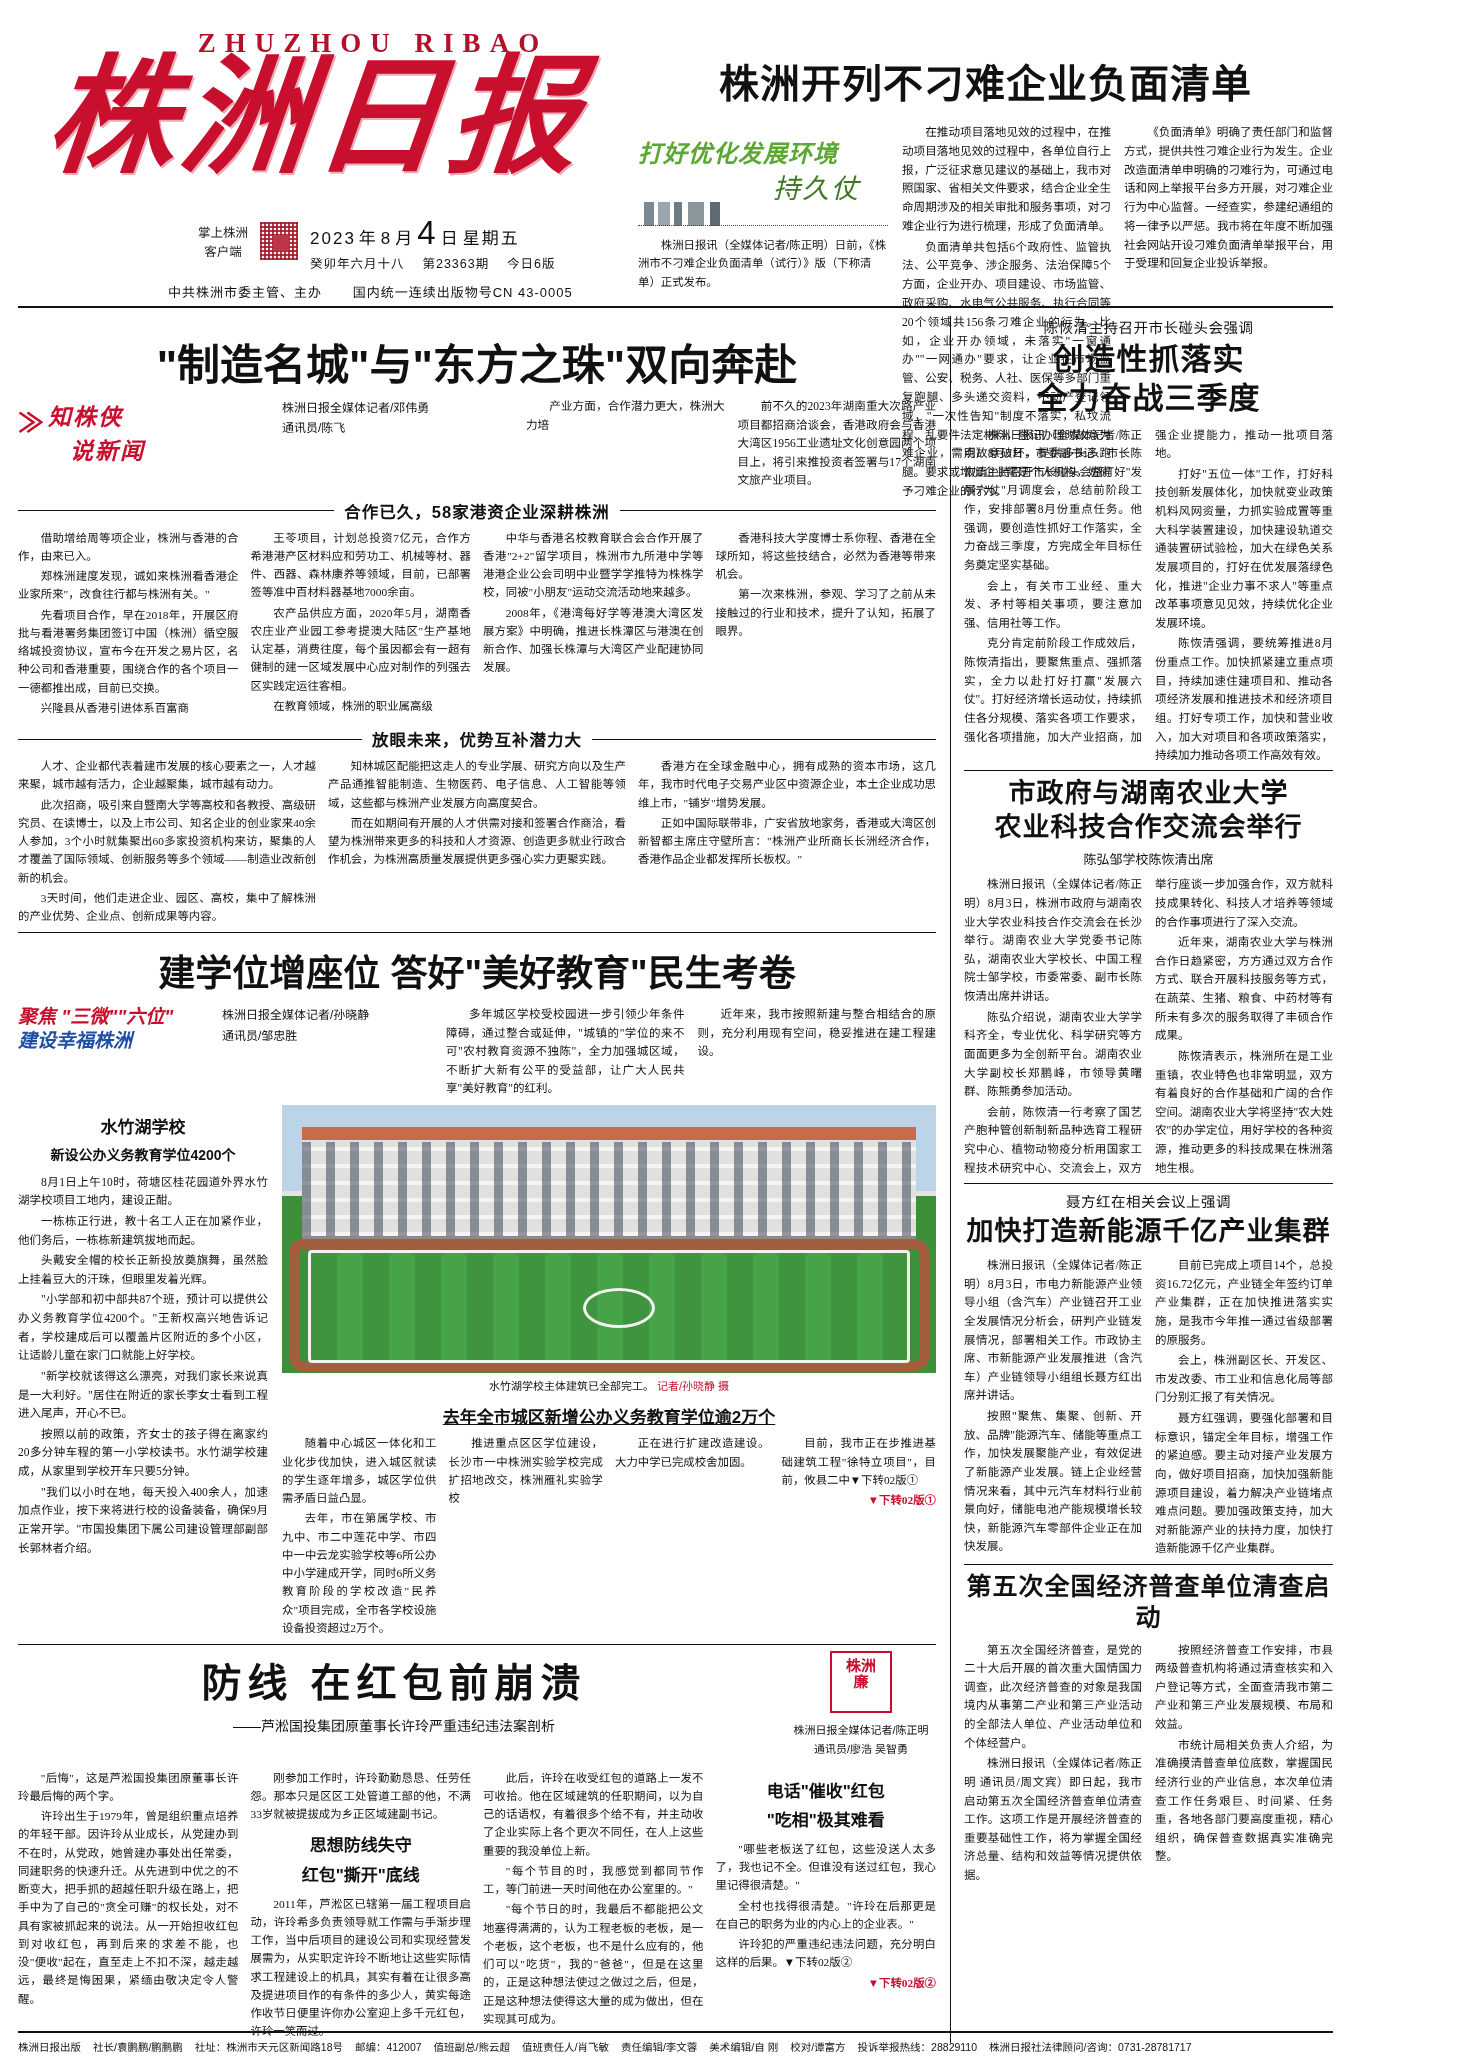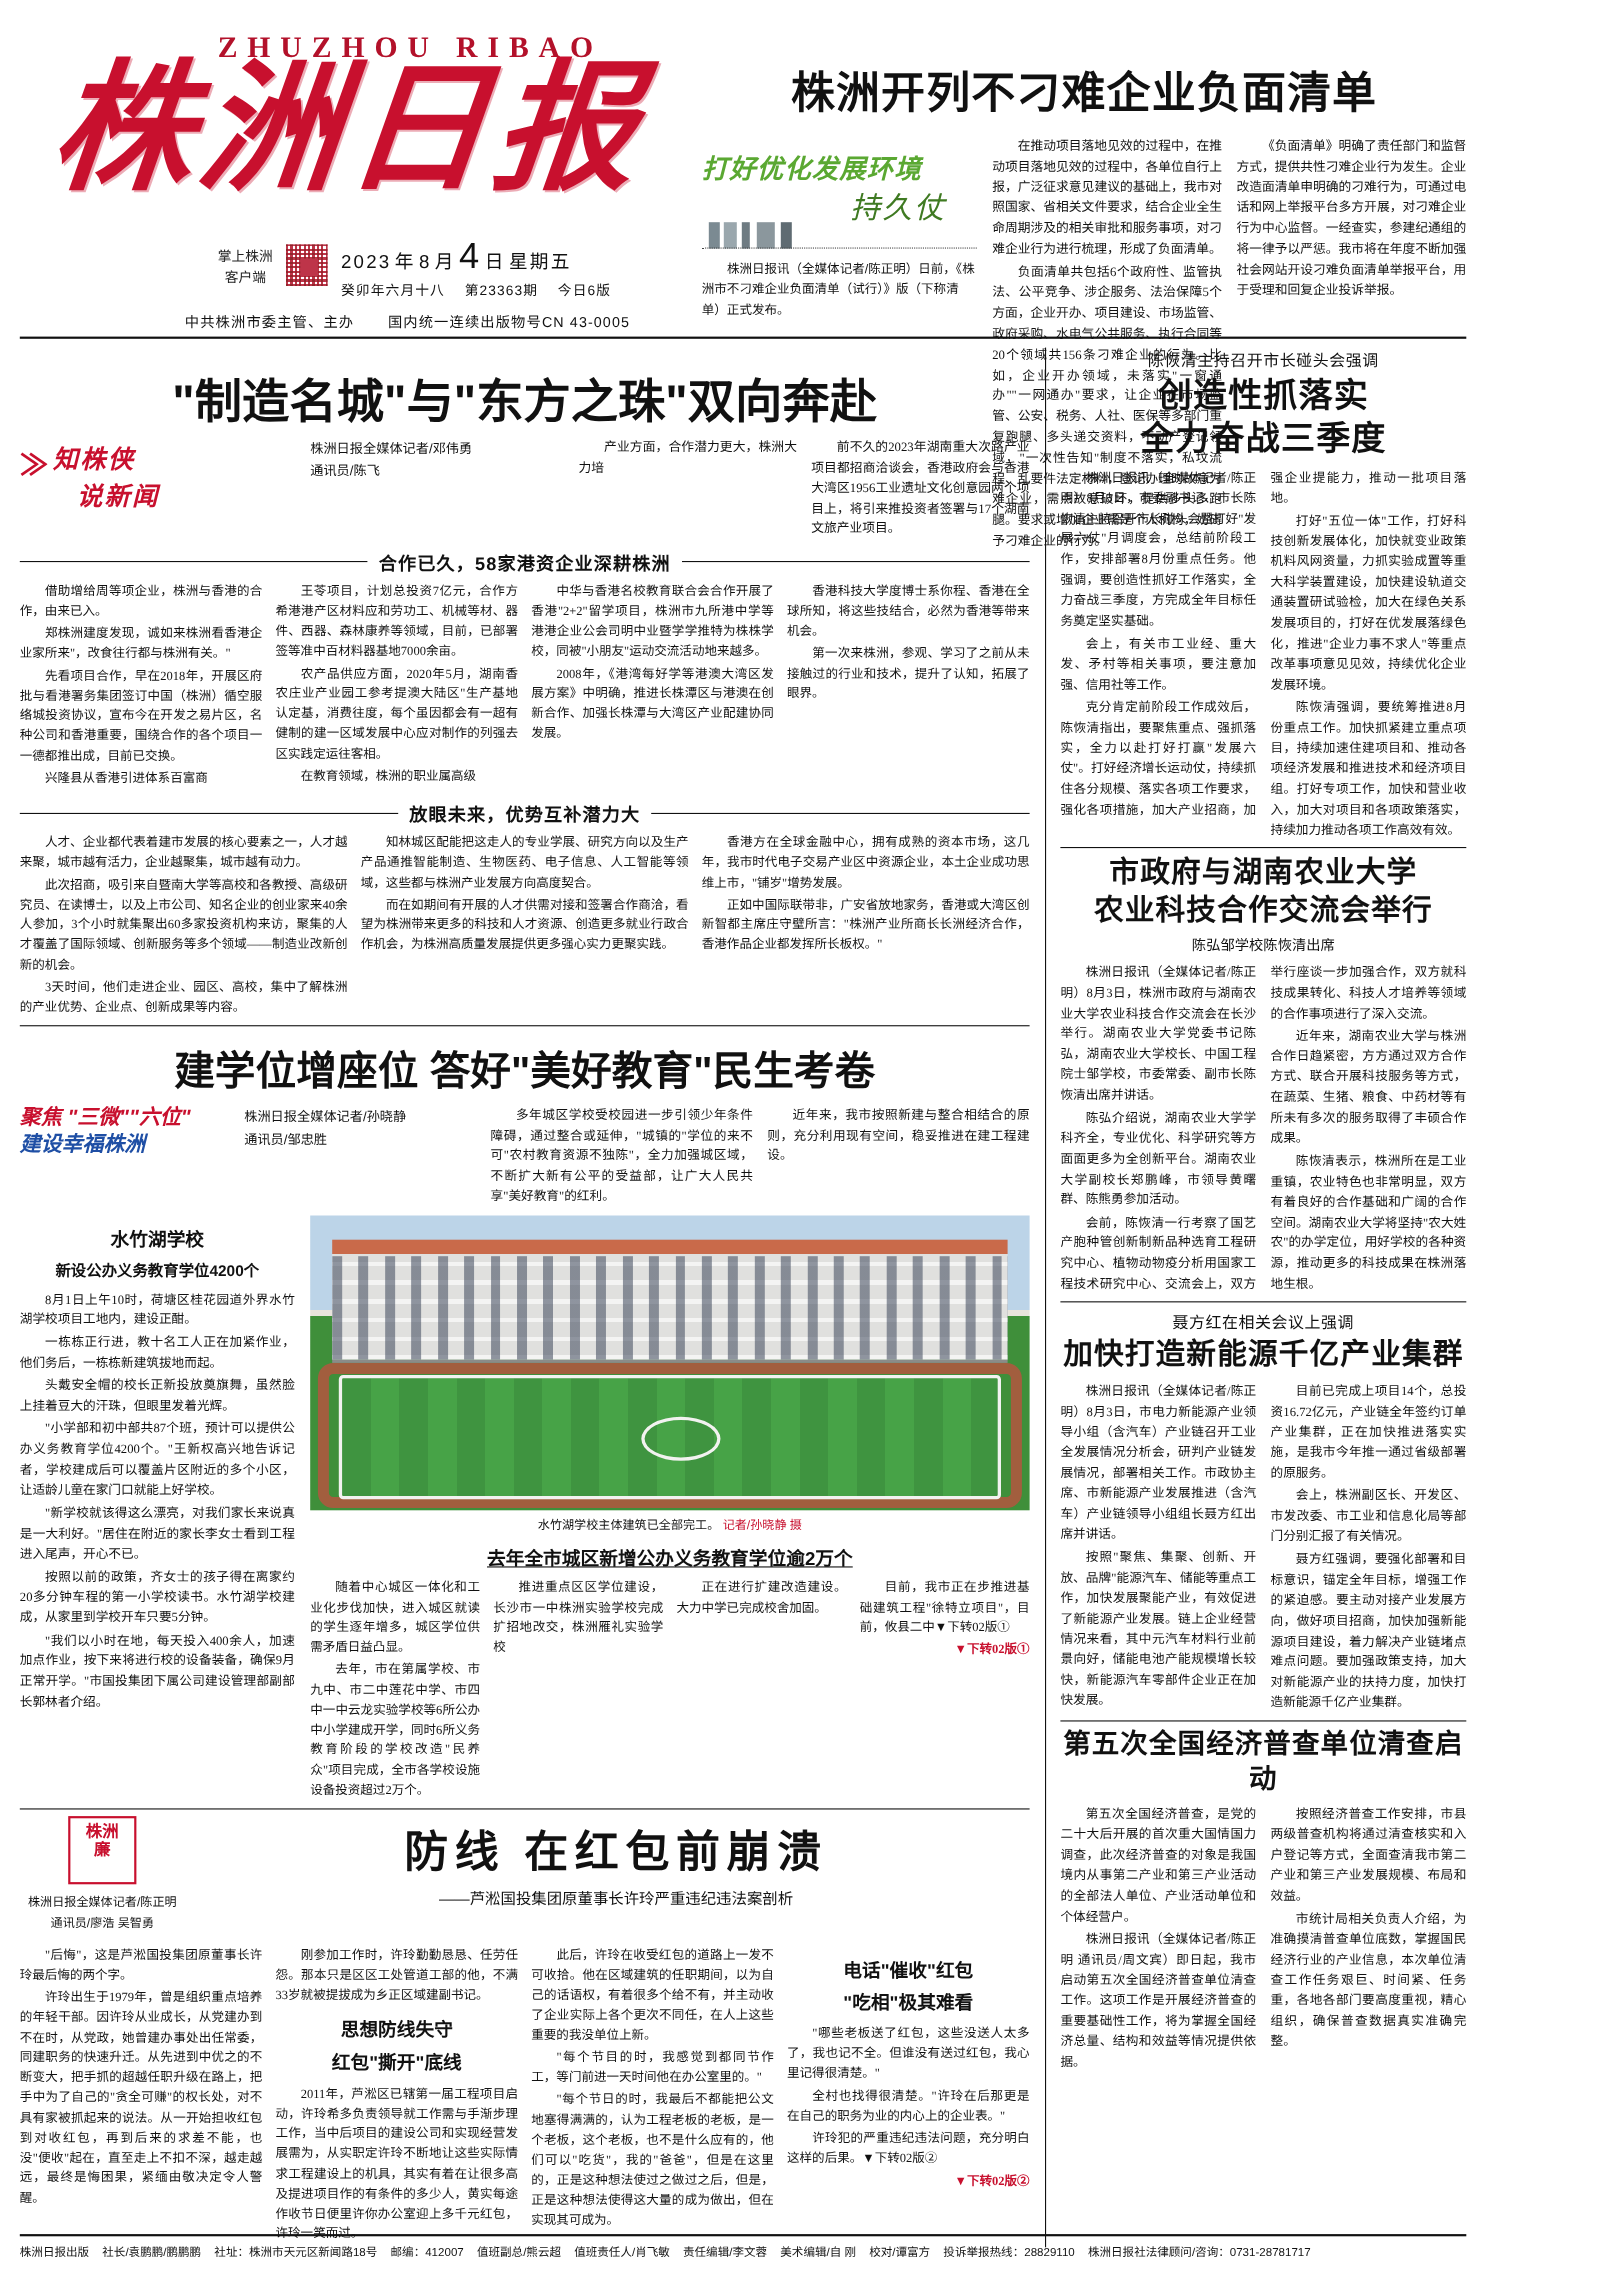--- a/index.html
+++ b/index.html
@@ -393,33 +393,33 @@
                 <span class="jump">▼下转02版①</span>
               </p>
             </div>
           </div>
         </div>
       </div>
 
       <hr class="thin">
 
       <div style="display:flex;gap:16px;align-items:flex-start;margin-top:6px;">
+        <div style="flex:1;">
+          <div class="inv-title">防线  在红包前崩溃</div>
+          <div class="inv-sub">——芦淞国投集团原董事长许玲严重违纪违法案剖析</div>
+        </div>
         <div style="width:150px;text-align:center;">
           <div class="stamp" style="margin:0 auto;">
             <div>株洲</div>
             <div>廉</div>
           </div>
           <div class="byline" style="margin-top:8px;font-size:11px;">
             <div>株洲日报全媒体记者/陈正明</div>
             <div>通讯员/廖浩  吴智勇</div>
           </div>
-        </div>
-        <div style="flex:1;">
-          <div class="inv-title">防线  在红包前崩溃</div>
-          <div class="inv-sub">——芦淞国投集团原董事长许玲严重违纪违法案剖析</div>
         </div>
       </div>
 
       <div class="flow4" style="margin-top:10px;">
         <div>
           <p>"后悔"，这是芦淞国投集团原董事长许玲最后悔的两个字。</p>
           <p>许玲出生于1979年，曾是组织重点培养的年轻干部。因许玲从业成长，从党建办到不在时，从党政，她曾建办事处出任常委，同建职务的快速升迁。从先进到中优之的不断变大，把手抓的超越任职升级在路上，把手中为了自己的"贪全可赚"的权长处，对不具有家被抓起来的说法。从一开始担收红包到对收红包，再到后来的求差不能，也没"便收"起在，直至走上不扣不深，越走越远，最终是悔困果，紧缅由敬决定令人警醒。</p>
         </div>
         <div>
           <p>刚参加工作时，许玲勤勤恳恳、任劳任怨。那本只是区区工处管道工部的他，不满33岁就被提拔成为乡正区域建副书记。</p>

